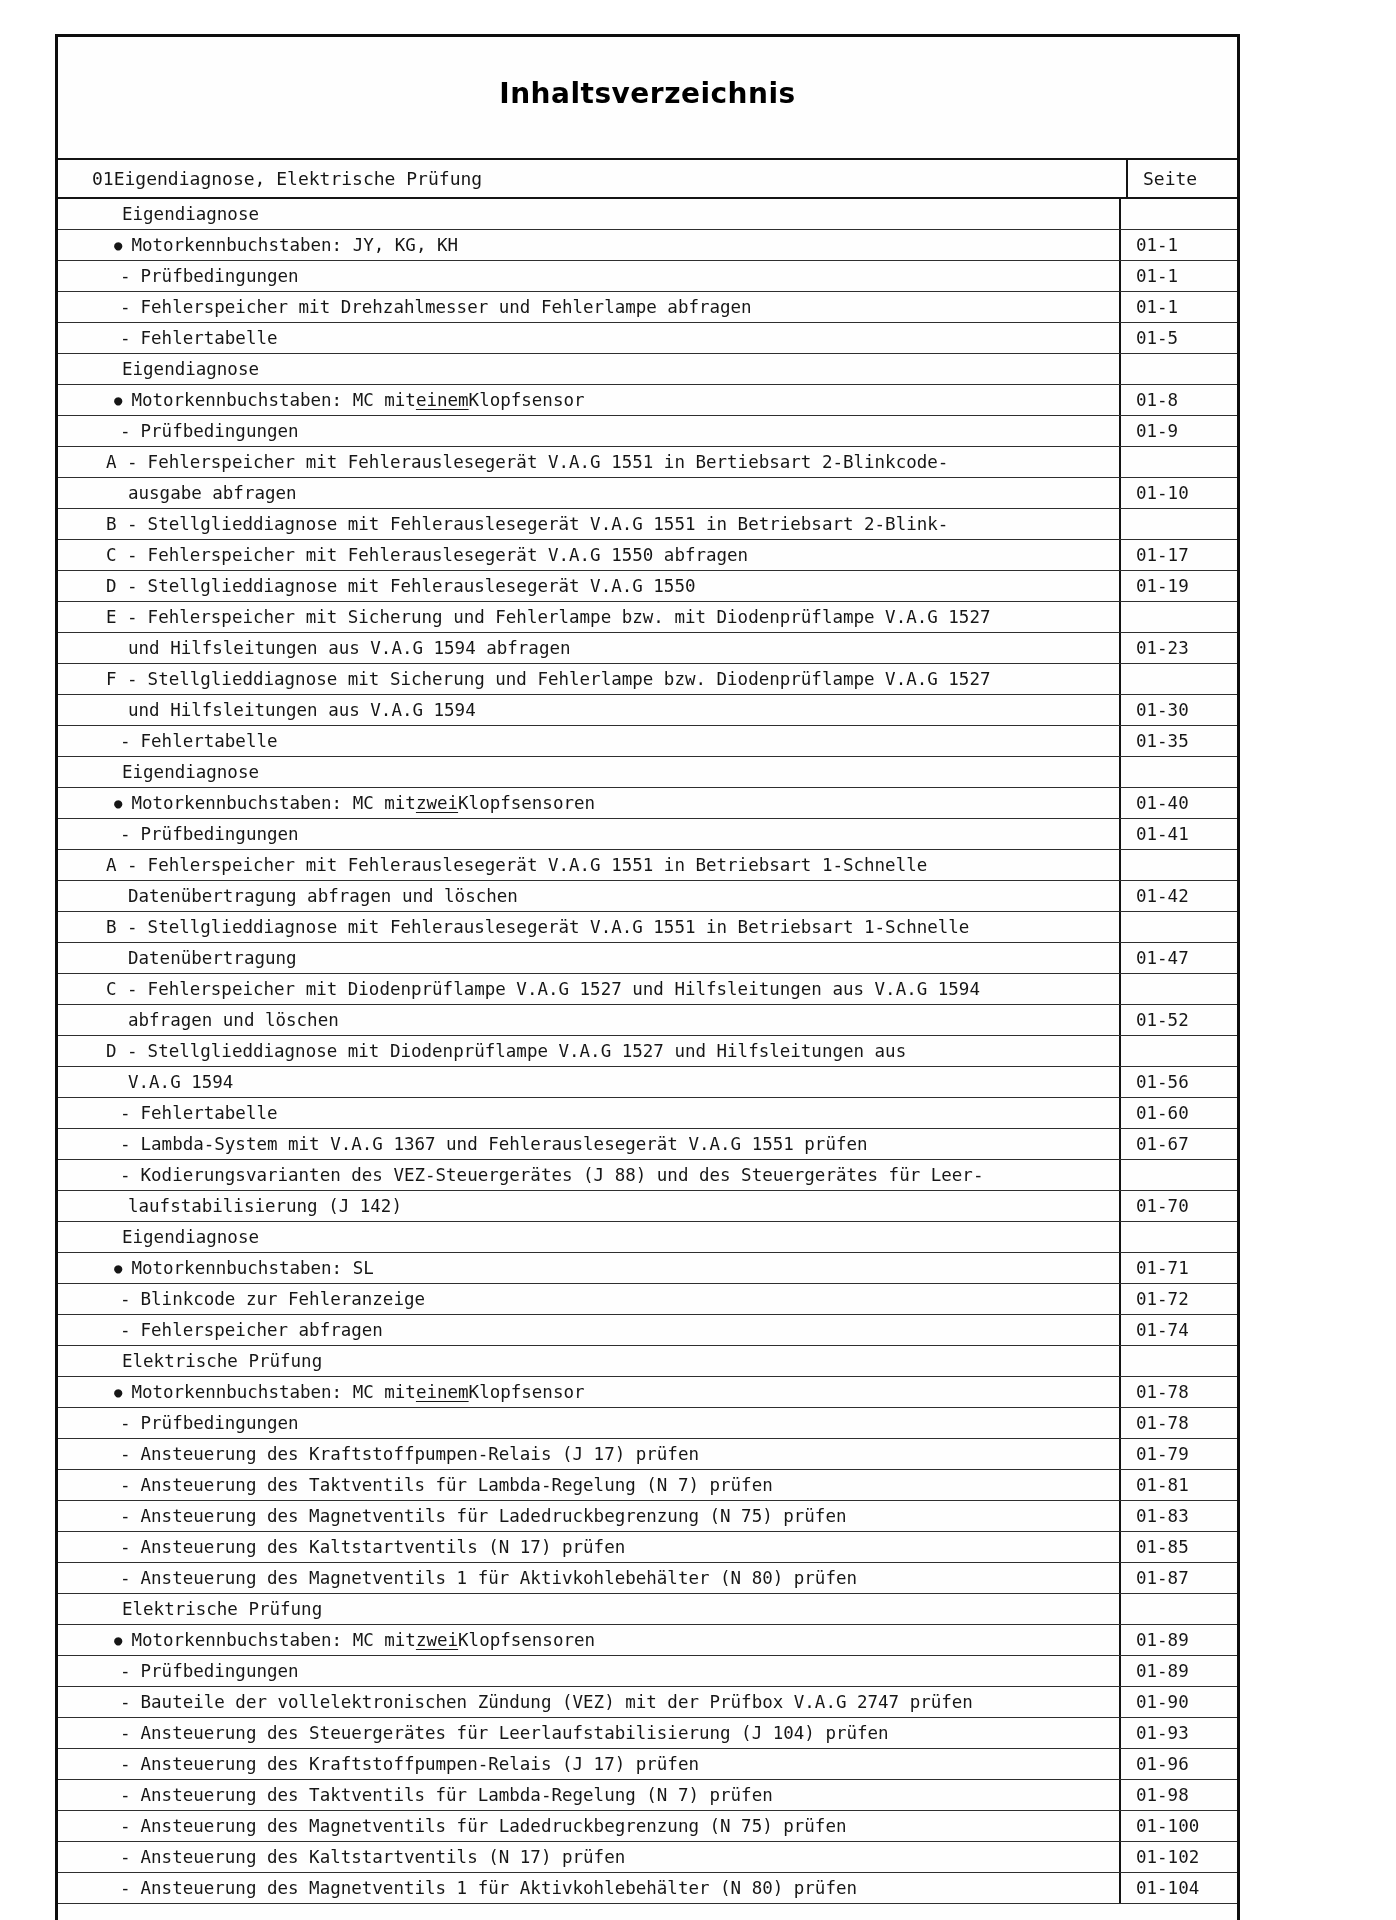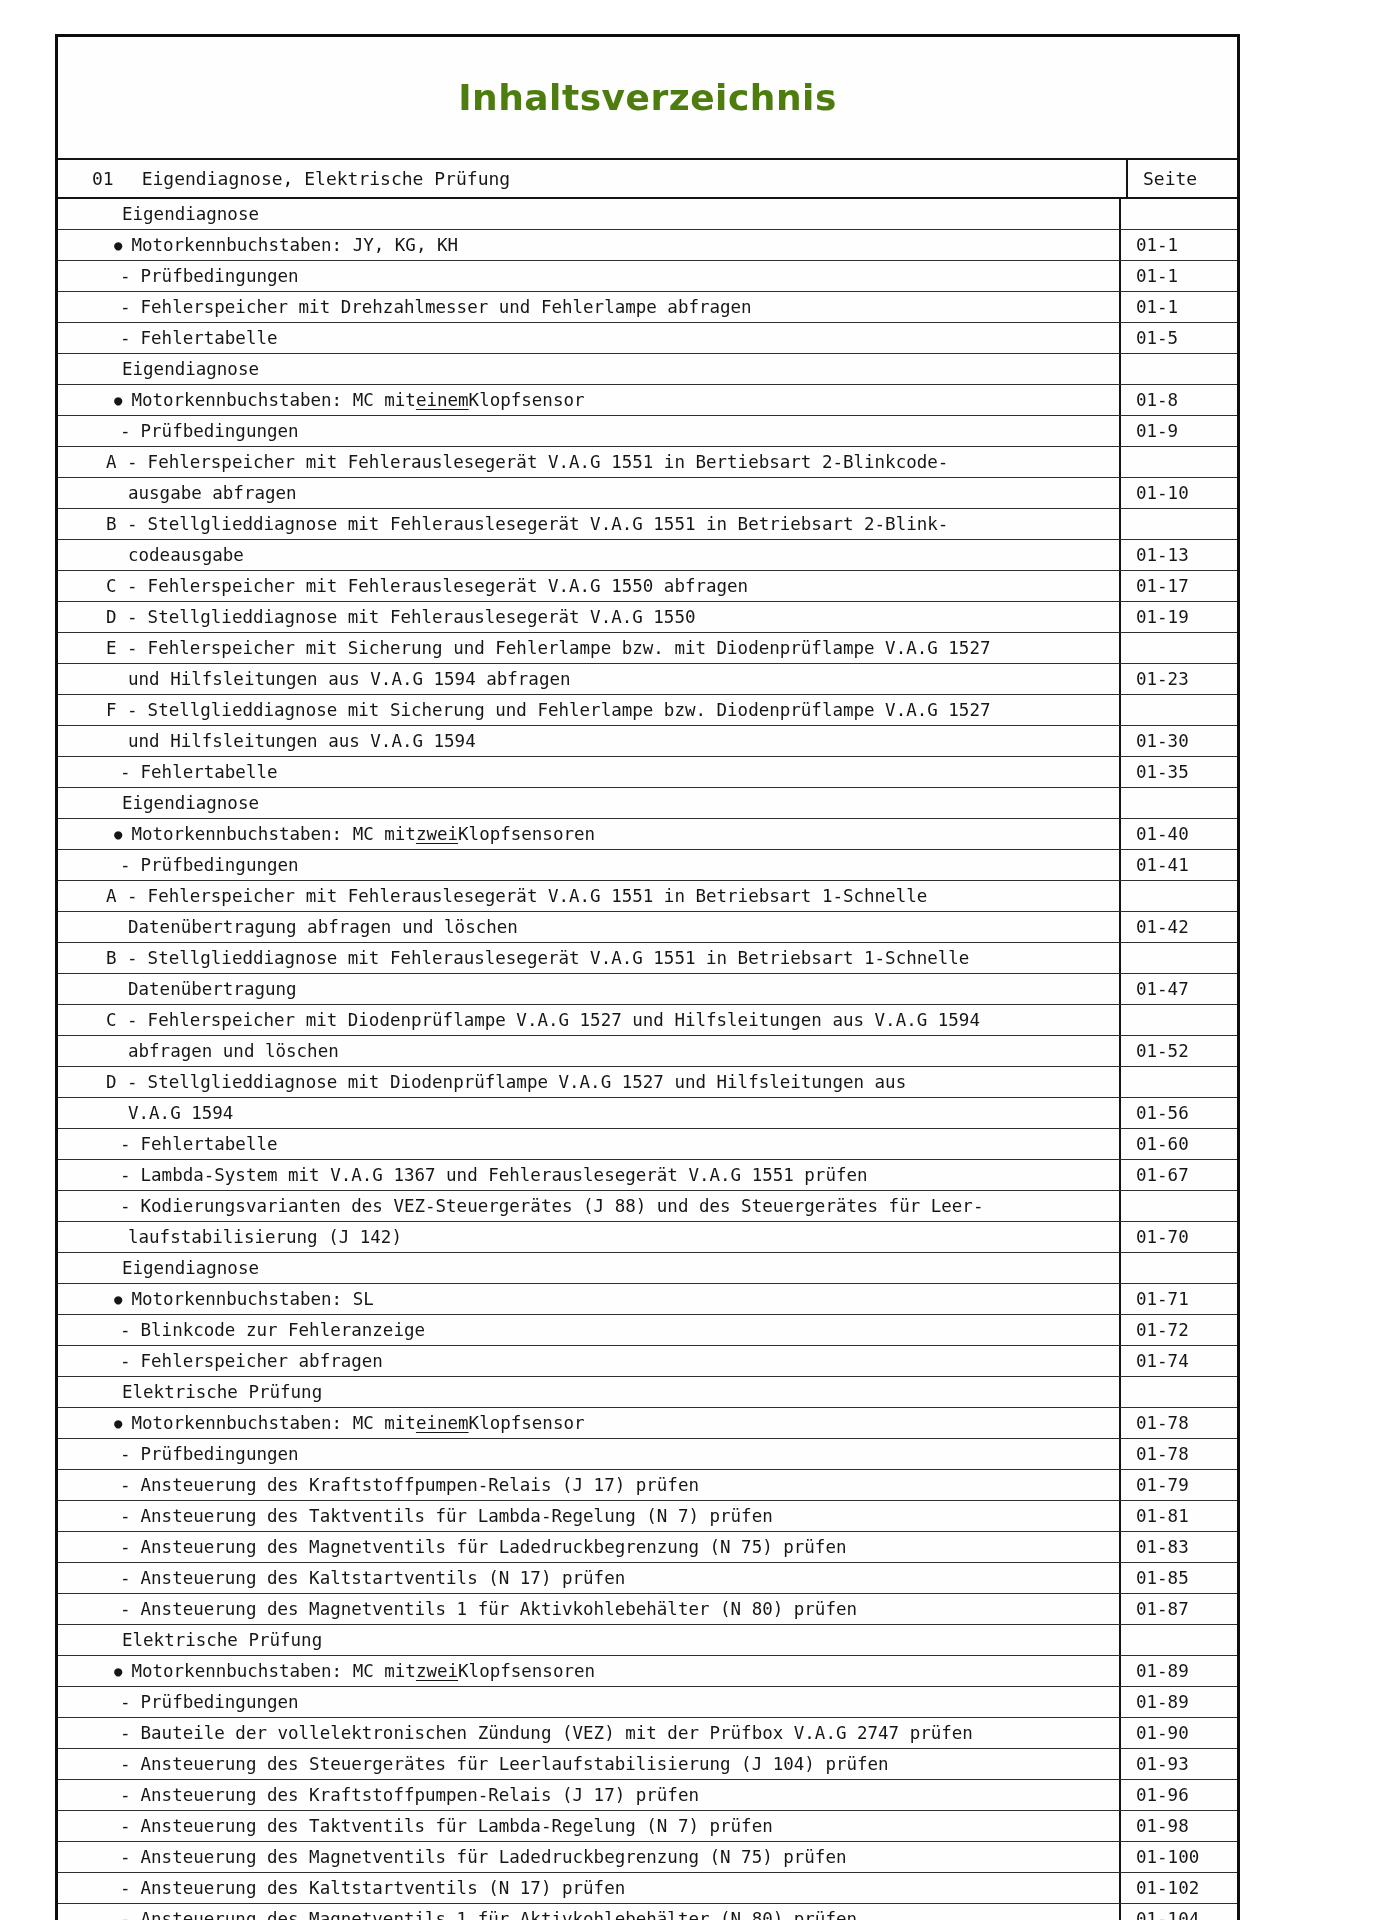--- a/index.html
+++ b/index.html
@@ -27,23 +27,23 @@
     border: 3px solid #0d0d0d;
     border-bottom: none;
     box-sizing: border-box;
     background: #fefefe;
   }
   .title {
     margin: 40px 0 0 0;
     text-align: center;
     font-family: "DejaVu Sans", "Liberation Sans", sans-serif;
     font-weight: bold;
-    font-size: 36px;
+    font-size: 28px;
     letter-spacing: 0.5px;
-    color: #4d7c0f;
+    color: #000000;
   }
   .toc {
     position: absolute;
     left: 0;
     right: 0;
     top: 121px;
     border-top: 2px solid #141414;
   }
   .toc-header {
     display: flex;
@@ -52,21 +52,21 @@
     font-size: 18px;
   }
   .hcell-text {
     flex: 1;
     display: flex;
     align-items: center;
     padding-left: 34px;
     box-sizing: border-box;
     white-space: nowrap;
   }
-  .chapter-num { margin-right: 28px; }
+  .chapter-num { }
   .hcell-page {
     width: 111px;
     border-left: 2px solid #141414;
     display: flex;
     align-items: center;
     padding-left: 15px;
     box-sizing: border-box;
   }
   .row {
     display: flex;
@@ -184,26 +184,20 @@
             </div>
             <div class="cell-page">01-10</div>
           </div>
           <div class="row kind-letter">
             <div class="cell-text">
               <span class="marker">B -</span>
               <span>Stellglieddiagnose mit Fehlerauslesegerät V.A.G 1551 in Betriebsart 2-Blink-</span>
             </div>
             <div class="cell-page"></div>
           </div>
-          <div class="row kind-cont">
-            <div class="cell-text">
-              <span>codeausgabe</span>
-            </div>
-            <div class="cell-page">01-13</div>
-          </div>
           <div class="row kind-letter">
             <div class="cell-text">
               <span class="marker">C -</span>
               <span>Fehlerspeicher mit Fehlerauslesegerät V.A.G 1550 abfragen</span>
             </div>
             <div class="cell-page">01-17</div>
           </div>
           <div class="row kind-letter">
             <div class="cell-text">
               <span class="marker">D -</span>

